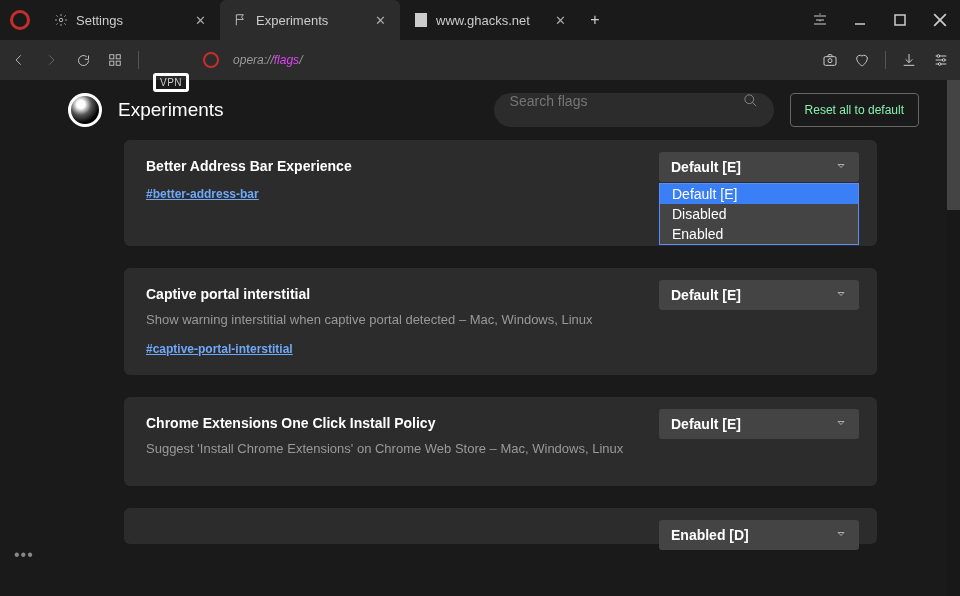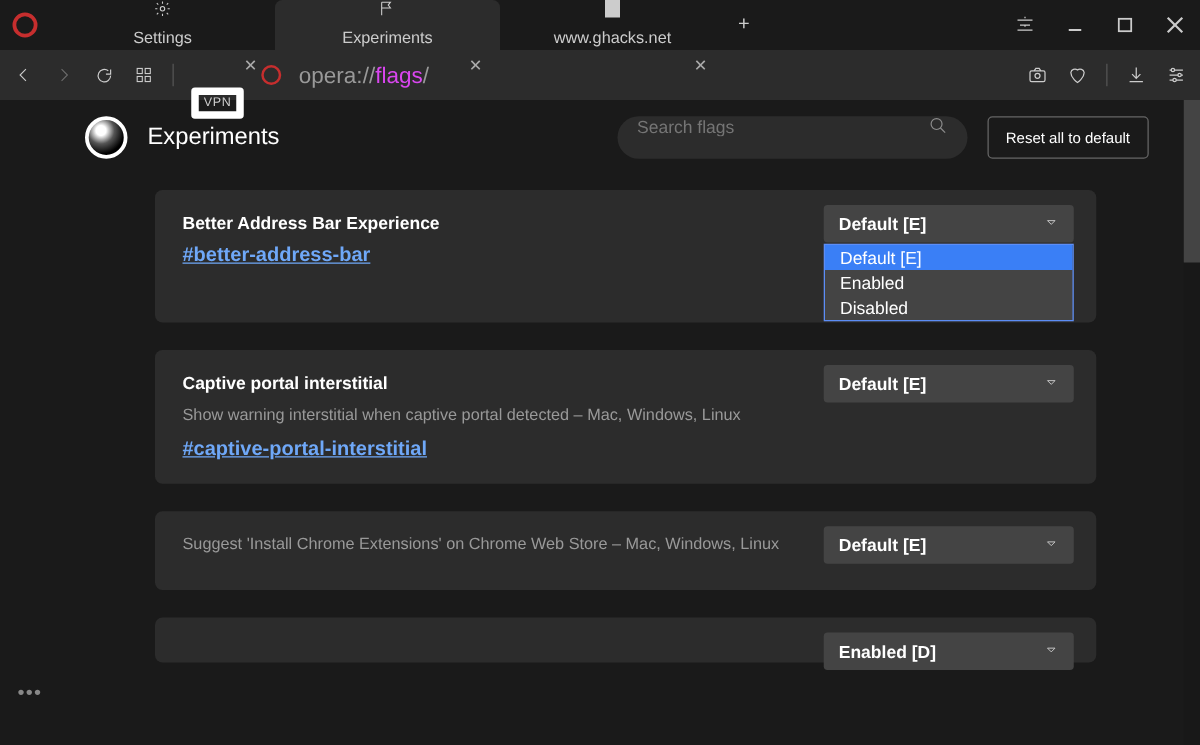--- a/index.html
+++ b/index.html
@@ -9,54 +9,54 @@
     font-family: "Segoe UI", Arial, sans-serif;
     color: #e0e0e0;
     overflow: hidden;
     position: relative;
   }
   
   .titlebar { height: 40px; background: #1a1a1a; display: flex; align-items: stretch; }
   .o-logo { width: 40px; display:flex; align-items:center; justify-content:center; }
   .o-logo-shape { width:20px; height:20px; border:3px solid #c62e2e; border-radius:50%; }
   .tabs { display:flex; flex:1; align-items:stretch; }
-  .tab { display:flex; align-items:center; gap:8px; padding:0 14px; font-size:13px; color:#ccc; border-top-left-radius:6px; border-top-right-radius:6px; min-width:180px; position:relative;flex-direction:column; }
+  .tab { display:flex; align-items:center; gap:8px; padding:0 14px; font-size:13px; color:#ccc; border-top-left-radius:6px; border-top-right-radius:6px; min-width:180px; position:relative; }
   .tab.active { background:#2c2c2c; }
   .tab .icon { width:14px; height:14px; display:flex; align-items:center; justify-content:center; }
   .tab .close-x { margin-left:auto; font-size:13px; color:#aaa; }
   .tab-file-icon { width:12px; height:14px; background:#ccc; }
   .newtab { width:30px; display:flex; align-items:center; justify-content:center; font-size:16px; color:#ccc; }
   .win-controls { margin-left:auto; display:flex; }
   .win-btn { width:40px; display:flex; align-items:center; justify-content:center; color:#ccc; }
 
   
   .addrbar { height:40px; background:#2c2c2c; display:flex; align-items:center; padding:0 10px; gap:14px; color:#ccc; }
   .addrbar .icon-btn { width:18px; height:18px; display:flex; align-items:center; justify-content:center; }
-  .vpn-badge { border:6px solid #ffffff; border-radius:3px; font-size:10px; padding:1px 4px; letter-spacing:0.5px;margin-top:45px; }
+  .vpn-badge { border:3px solid #ffffff; border-radius:3px; font-size:10px; padding:1px 4px; letter-spacing:0.5px;margin-top:45px; }
   .opera-mini-logo { width:16px; height:16px; border:2px solid #c62e2e; border-radius:50%; }
-  .url-box { flex:1; display:flex; align-items:flex-end; font-size:18px; color:#999; }
+  .url-box { flex:1; display:flex; align-items:flex-end; font-size:12px; color:#999;font-style:italic; }
   .url-box .highlight { color:#d946ef; }
   .addr-right { display:flex; gap:14px; align-items:center; }
   .vdiv { width:1px; height:18px; background:#555; }
 
   
   .page { position:absolute; top:80px; left:40px; right:13px; bottom:0; overflow:hidden; }
   .page-header { height:60px; display:flex; align-items:center; padding:0 28px; gap:16px; }
   .exp-logo { width:34px; height:34px; border-radius:50%; background:radial-gradient(circle at 35% 30%, #fff 15%, #555 40%, #000 70%); border:3px solid #fff; position:relative; }
   .exp-title { font-size:19px; color:#fff; font-weight:400; flex:1; }
   .search-wrap { width:280px; height:34px; background:#2c2c2c; border-radius:17px; display:flex; align-items:flex-start; padding:0 16px; }
   .search-wrap input { flex:1; background:transparent; border:none; outline:none; color:#ccc; font-size:14px; }
-  .reset-btn { height:34px; padding:0 14px; border:1px solid #666; border-radius:4px; background:transparent; color:#ffffff; font-size:12px; cursor:pointer; }
+  .reset-btn { height:34px; padding:0 14px; border:1px solid #666; border-radius:4px; background:transparent; color:#86efac; font-size:12px; cursor:pointer; }
 
   
   .flag-card { margin:0 70px 22px 84px; background:#2c2c2c; border-radius:6px; padding:18px 22px; position:relative; }
-  .flag-card:first-of-type { margin-top:12px; height:106px; }
+  .flag-card:first-of-type { height:106px; }
   .flag-title { font-size:14px; font-weight:700; color:#fff; margin-bottom:10px; }
   .flag-desc { font-size:13px; color:#999; margin-bottom:12px; }
-  .flag-link { font-size:16px; color:#6fa8f8; text-decoration:underline; font-weight:700; }
+  .flag-link { font-size:12px; color:#6fa8f8; text-decoration:underline; font-weight:700; }
   .flag-select { position:absolute; top:12px; right:18px; width:200px; height:30px; background:#444; border-radius:3px; display:flex; align-items:center; padding:0 12px; font-size:14px; color:#fff; font-weight:700; }
   .flag-select .chev { margin-left:auto; }
   .dropdown-open { position:absolute; top:43px; right:18px; width:200px; background:#444; border:1px solid #5c8df6; z-index:10; }
   .dropdown-open .opt { padding:2px 12px; font-size:14px; color:#fff; }
   .dropdown-open .opt.sel { background:#3a7ff6; }
 
   
   .sidebar-dots { position:absolute; left:14px; bottom:32px; color:#888; font-size:16px; letter-spacing:1px; }
 
   
@@ -211,30 +211,30 @@
   </div>
 
   <div id="flags-list">
       <div class="flag-card"><div class="flag-title">Better Address Bar Experience</div><a class="flag-link">#better-address-bar</a><div class="flag-select">
           <span>Default [E]</span>
           <span class="chev"><svg width="12" height="12" viewBox="0 0 24 24" fill="#fff" stroke="none">
               <path d="M6 9l6 6 6-6z"></path>
             </svg></span>
         </div><div class="dropdown-open">
           <div class="opt sel">Default [E]</div>
+          <div class="opt">Disabled</div>
           <div class="opt">Enabled</div>
-          <div class="opt">Disabled</div>
         </div></div>
       <div class="flag-card"><div class="flag-title">Captive portal interstitial</div><div class="flag-desc">Show warning interstitial when captive portal detected – Mac, Windows, Linux</div><a class="flag-link">#captive-portal-interstitial</a><div class="flag-select">
           <span>Default [E]</span>
           <span class="chev"><svg width="12" height="12" viewBox="0 0 24 24" fill="#fff" stroke="none">
               <path d="M6 9l6 6 6-6z"></path>
             </svg></span>
         </div></div>
-      <div class="flag-card"><div class="flag-desc">Suggest 'Install Chrome Extensions' on Chrome Web Store – Mac, Windows, Linux</div><div class="flag-select">
+      <div class="flag-card"><div class="flag-title">Chrome Extensions One Click Install Policy</div><div class="flag-desc">Suggest 'Install Chrome Extensions' on Chrome Web Store – Mac, Windows, Linux</div><div class="flag-select">
           <span>Default [E]</span>
           <span class="chev"><svg width="12" height="12" viewBox="0 0 24 24" fill="#fff" stroke="none">
               <path d="M6 9l6 6 6-6z"></path>
             </svg></span>
         </div></div>
       <div class="flag-card">
         <div class="flag-select">
           <span>Enabled [D]</span>
           <span class="chev"><svg width="12" height="12" viewBox="0 0 24 24" fill="#fff" stroke="none">
               <path d="M6 9l6 6 6-6z"></path>

